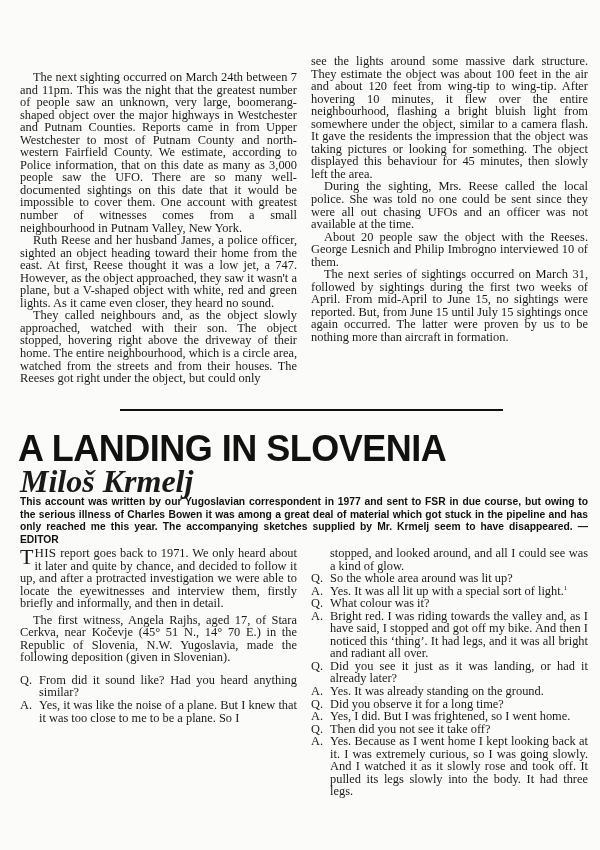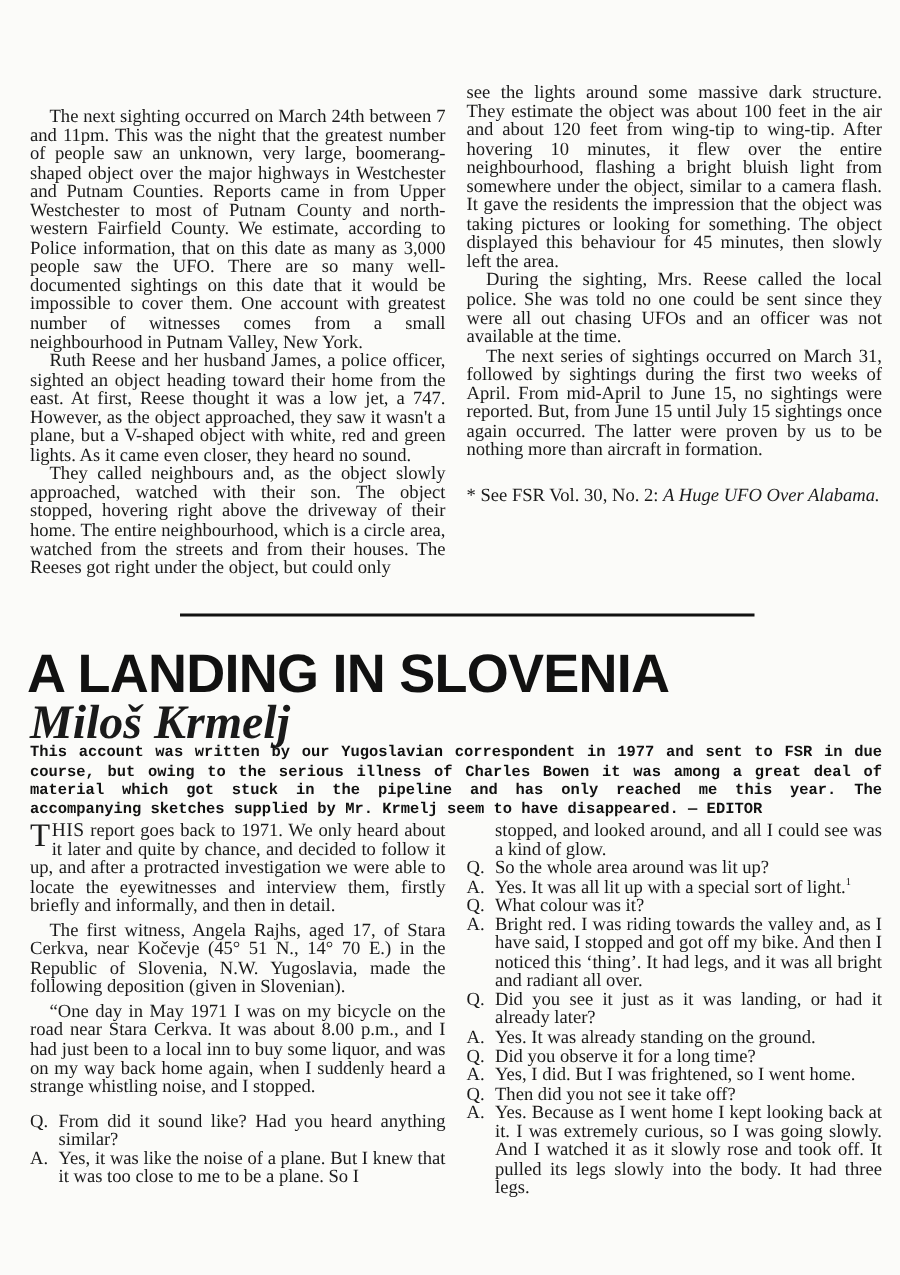--- a/index.html
+++ b/index.html
@@ -24,21 +24,21 @@
     position: absolute; left: 18px; top: 430px; margin: 0;
     font-family: "Liberation Sans", "DejaVu Sans", sans-serif; font-weight: bold;
     font-size: 36px; letter-spacing: -0.5px; line-height: 38px; color: #111;
   }
   .byline {
     position: absolute; left: 20px; top: 468px; margin: 0;
     font-family: "Liberation Serif", serif; font-style: italic; font-size: 32px; line-height: 26px;
   }
   .intro {
     position: absolute; left: 20px; top: 496px; width: 568px; margin: 0;
-    font-family: Liberation Mono, monospace; font-weight: bold;
+    font-family: Liberation Sans, sans-serif; font-weight: bold;
     font-size: 10.3px; line-height: 12.5px; text-align: justify; color: #111;
   }
   #col-bottom-left { left: 20px; top: 547px; }
   #col-bottom-right { left: 311px; top: 547px; }
   #col-bottom-left p { margin-bottom: 4px; }
   .dropcap { font-size: 22px; line-height: 12px; float: left; margin-right: 1px; margin-top: 4px; }
   .smallcaps { font-size: 13px; letter-spacing: 0.3px; }
   .qa { display: flex; text-align: justify; }
   .qa .tag { width: 19px; flex: none; }
   .qa .txt { flex: 1; }
@@ -51,34 +51,33 @@
 
 <div class="col" id="col-top-left">
   <p>The next sighting occurred on March 24th between 7 and 11pm. This was the night that the greatest number of people saw an unknown, very large, boomerang-shaped object over the major highways in Westchester and Putnam Counties. Reports came in from Upper Westchester to most of Putnam County and north-western Fairfield County. We estimate, according to Police information, that on this date as many as 3,000 people saw the UFO. There are so many well-documented sightings on this date that it would be impossible to cover them. One account with greatest number of witnesses comes from a small neighbourhood in Putnam Valley, New York.</p>
   <p>Ruth Reese and her husband James, a police officer, sighted an object heading toward their home from the east. At first, Reese thought it was a low jet, a 747. However, as the object approached, they saw it wasn't a plane, but a V-shaped object with white, red and green lights. As it came even closer, they heard no sound.</p>
   <p>They called neighbours and, as the object slowly approached, watched with their son. The object stopped, hovering right above the driveway of their home. The entire neighbourhood, which is a circle area, watched from the streets and from their houses. The Reeses got right under the object, but could only</p>
 </div>
 
 <div class="col" id="col-top-right">
   <p class="noindent">see the lights around some massive dark structure. They estimate the object was about 100 feet in the air and about 120 feet from wing-tip to wing-tip. After hovering 10 minutes, it flew over the entire neighbourhood, flashing a bright bluish light from somewhere under the object, similar to a camera flash. It gave the residents the impression that the object was taking pictures or looking for something. The object displayed this behaviour for 45 minutes, then slowly left the area.</p>
   <p>During the sighting, Mrs. Reese called the local police. She was told no one could be sent since they were all out chasing UFOs and an officer was not available at the time.</p>
+  <p>About 20 people saw the object with the Reeses. George Lesnich and Philip Imbrogno interviewed 10 of them.</p>
   <p>The next series of sightings occurred on March 31, followed by sightings during the first two weeks of April. From mid-April to June 15, no sightings were reported. But, from June 15 until July 15 sightings once again occurred. The latter were proven by us to be nothing more than aircraft in formation.</p>
-  <p class="footnote"><span>* See FSR Vol. 30, No. 2: </span><i>A Huge UFO Over Alabama.</i></p>
 </div>
 
 <div class="rule"></div>
 
 <h1 class="headline">A LANDING IN SLOVENIA</h1>
 <h2 class="byline">Miloš Krmelj</h2>
 <p class="intro">This account was written by our Yugoslavian correspondent in 1977 and sent to FSR in due course, but owing to the serious illness of Charles Bowen it was among a great deal of material which got stuck in the pipeline and has only reached me this year. The accompanying sketches supplied by Mr. Krmelj seem to have disappeared. — EDITOR</p>
 
 <div class="col" id="col-bottom-left">
   <p class="noindent"><span class="dropcap">T</span><span class="smallcaps">HIS</span><span> report goes back to 1971. We only heard about it later and quite by chance, and decided to follow it up, and after a protracted investigation we were able to locate the eyewitnesses and interview them, firstly briefly and informally, and then in detail.</span></p>
   <p>The first witness, Angela Rajhs, aged 17, of Stara Cerkva, near Kočevje (45° 51 N., 14° 70 E.) in the Republic of Slovenia, N.W. Yugoslavia, made the following deposition (given in Slovenian).</p>
-  <p>“One day in May 1971 I was on my bicycle on the road near Stara Cerkva. It was about 8.00 p.m., and I had just been to a local inn to buy some liquor, and was on my way back home again, when I suddenly heard a strange whistling noise, and I stopped.</p>
   <div class="qa-block">
     <div class="qa">
         <span class="tag">Q.</span>
         <span class="txt">From did it sound like? Had you heard anything similar?</span>
       </div>
     <div class="qa">
         <span class="tag">A.</span>
         <span class="txt">Yes, it was like the noise of a plane. But I knew that it was too close to me to be a plane. So I</span>
       </div>
   </div>

